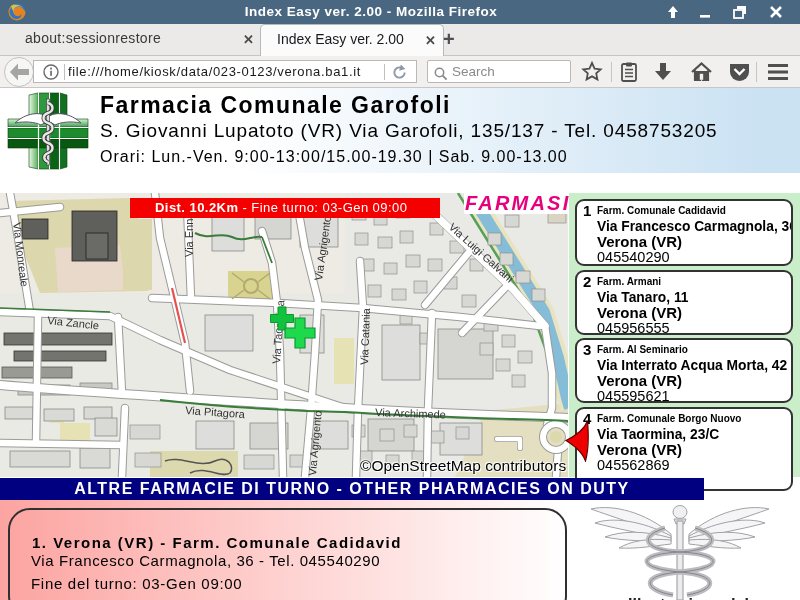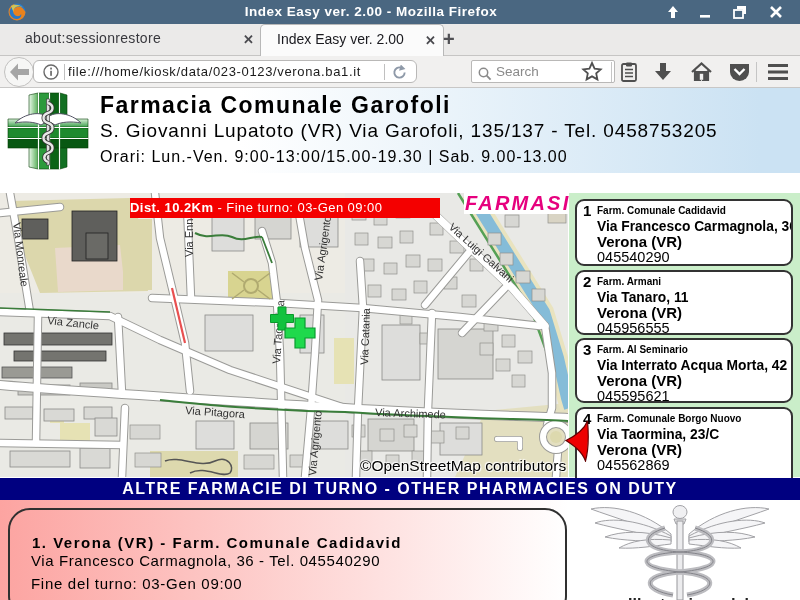--- a/index.html
+++ b/index.html
@@ -10,44 +10,44 @@
 #title { position:absolute; left:0; top:4px; width:742px; text-align:center; color:#fff; font-weight:bold; font-size:13.5px; letter-spacing:0.5px; }
 #tabbar { position:absolute; left:0; top:24px; width:800px; height:32px; background:#ebeae9; border-bottom:1px solid #c6c5c4;padding-left:6px; }
 #tab1t { position:absolute; left:25px; top:6px; font-size:14px; color:#38383d; letter-spacing:0.3px; }
 .tabx { position:absolute; top:8px; font-size:13px; color:#4a4a4f; font-weight:bold; }
 #tab2 { position:absolute; left:252px; top:0px; width:184px; height:32px; background:#fbfbfb; border:1px solid #b8b8b8; border-bottom:none; border-radius:5px 5px 0 0;margin-left:8px; }
 #tab2t { position:absolute; left:16px; top:6px; font-size:14px; color:#1a1a1f; }
 #newtab { position:absolute; left:443px; top:4px; font-size:20px; color:#505054; font-weight:bold; }
 #navbar { position:absolute; left:0; top:56px; width:800px; height:32px; background:#f1f0ef; border-bottom:1px solid #c8c7c6; }
 #backbtn { position:absolute; left:4px; top:1px; width:30px; height:30px; border-radius:50%; background:#f6f6f5; border:1px solid #c2c1c0; }
 #backbtn svg { position:absolute; left:4px; top:4px; }
-#urlbox { position:absolute; left:33px; top:4px; width:384px; height:23px; background:#fff; border:1px solid #b9b8b7; border-radius:6px; }
+#urlbox { position:absolute; left:33px; top:4px; width:384px; height:23px; background:#fff; border:1px solid #b9b8b7; border-radius:0; }
 #urltxt { position:absolute; left:34px; top:3px; font-size:13px; color:#1a1a1a; white-space:nowrap; letter-spacing:0.65px; }
-#searchbox { position:absolute; left:427px; top:4px; width:144px; height:23px; background:#fff; border:1px solid #b9b8b7; border-radius:2px;margin-left:44px; }
+#searchbox { position:absolute; left:427px; top:4px; width:144px; height:23px; background:#fff; border:1px solid #b9b8b7; border-radius:2px; }
 #searchtxt { position:absolute; left:24px; top:3px; font-size:13.5px; color:#8a8a8a; }
 
 #header { position:absolute; left:0; top:88px; width:800px; height:85px; background:linear-gradient(to right,#ffffff 30%,#cbe2f3 95%); }
 #h1 { position:absolute; left:100px; top:4px; font-size:23px; font-weight:bold; color:#000; letter-spacing:1.45px; }
 #h2 { position:absolute; left:100px; top:32px; font-size:19px; color:#000; letter-spacing:0.85px; }
 #h3 { position:absolute; left:100px; top:60px; font-size:16px; color:#000; letter-spacing:1px; }
 #banner1 { position:absolute; left:0; top:172px; width:800px; height:20px; background:#000080; border-top:2px solid #2a2ac8; color:#fff; font-weight:bold; font-size:16px; text-align:center; line-height:17px; letter-spacing:1.5px; }
 
 #maparea { position:absolute; left:0; top:193px; width:800px; height:284px; }
 #mapsvg { position:absolute; left:0; top:0; }
-#redbar { position:absolute; left:130px; top:5px; width:310px; height:20px; background:#f40000; color:#fff; font-size:13px; line-height:20px; text-align:left; letter-spacing:0.45px; }
+#redbar { position:absolute; left:130px; top:5px; width:310px; height:20px; background:#f40000; color:#fff; font-size:13px; line-height:20px; text-align:left; padding-left:25px; letter-spacing:0.45px; }
 #farmasi { position:absolute; left:464px; top:0px; width:106px; height:21px; background:#fff; color:#e6007e; font-weight:bold; font-style:italic; font-size:20px; line-height:20px; letter-spacing:2.2px; text-indent:1px; }
 #attrib { position:absolute; left:360px; top:264px; font-size:15.5px; color:#000; text-shadow:0 0 2px #fff,0 0 2px #fff,1px 1px 1px #fff,-1px -1px 1px #fff; }
 #sidebar { position:absolute; left:569px; top:0; width:231px; height:284px; background:#caeec9; }
 .card { position:absolute; left:6px; width:218px; background:#fff; border:2px solid #333; border-radius:9px; padding:2px 4px 0px 6px; overflow:hidden; }
 .card .num { float:left; width:14px; font-size:15px; font-weight:bold; line-height:16px; }
 .card .nm { font-size:10px; font-weight:bold; line-height:15.7px; margin-left:14px; white-space:nowrap; }
 .card .ad { font-size:13.8px; line-height:15.7px; margin-left:14px; white-space:nowrap;font-weight:bold; }
 .card .vr { font-size:15px; font-weight:bold; line-height:15.7px; margin-left:14px; }
 .card .ph { font-size:14.5px; line-height:15.7px; margin-left:14px; }
-#banner2 { position:absolute; left:0; top:478px; width:800px; height:22px; background:#000080; color:#fff; font-weight:bold; font-size:16px; text-align:center; line-height:21px; letter-spacing:1.5px; }
+#banner2 { position:absolute; left:0; top:478px; width:704px; height:22px; background:#000080; color:#fff; font-weight:bold; font-size:16px; text-align:center; line-height:21px; letter-spacing:1.5px; }
 
 #footer { position:absolute; left:0; top:500px; width:800px; height:100px; background:linear-gradient(to right,#fca4a1,#ffffff 71%); }
 #fbox { position:absolute; left:8px; top:8px; width:559px; height:110px; border:2px solid #303030; border-radius:22px; }
 #f1 { position:absolute; left:32px; top:34px; font-size:15px; font-weight:bold; color:#000; letter-spacing:1.5px; }
 #f2 { position:absolute; left:31px; top:52px; font-size:15px; color:#000; letter-spacing:0.6px; }
 #f3 { position:absolute; left:31px; top:75px; font-size:15px; color:#000; letter-spacing:0.7px; }
 #cadu { position:absolute; left:585px; top:4px; }
 #ftxt { position:absolute; left:628px; top:95.5px; font-size:16px; font-weight:bold; color:#222; }
 </style>
 </head>

